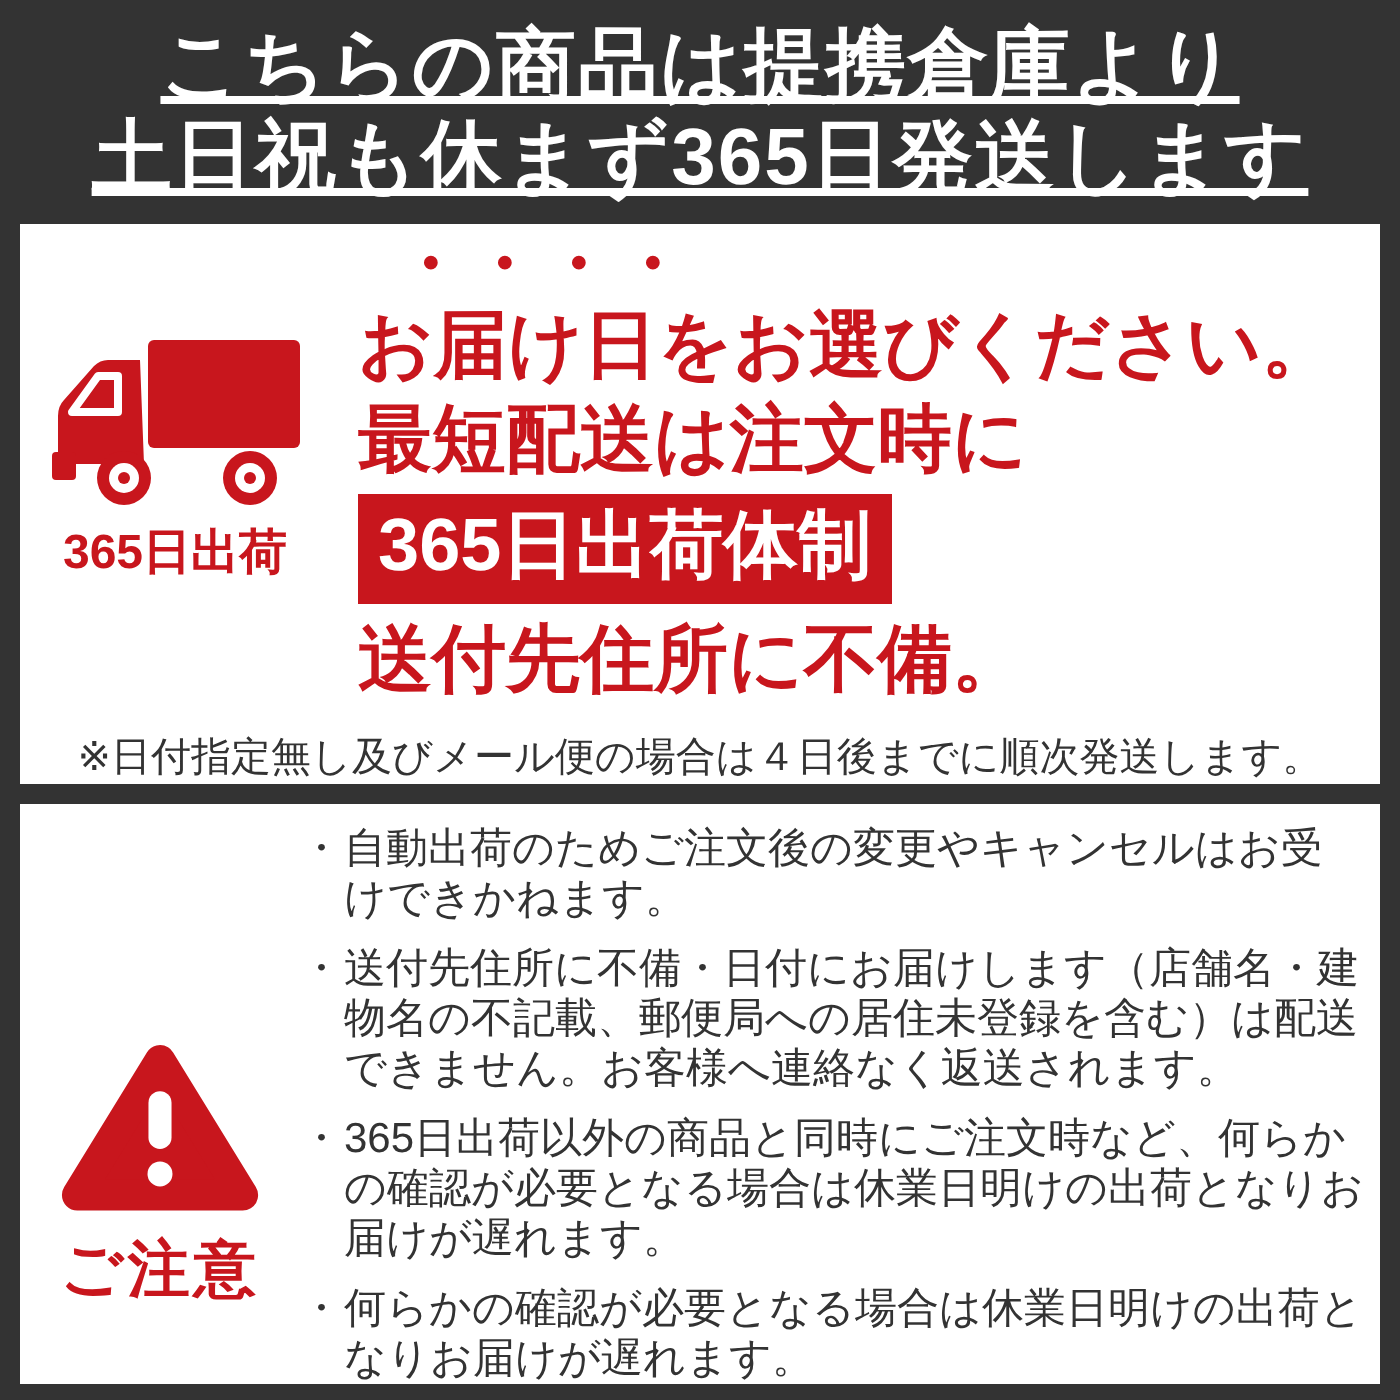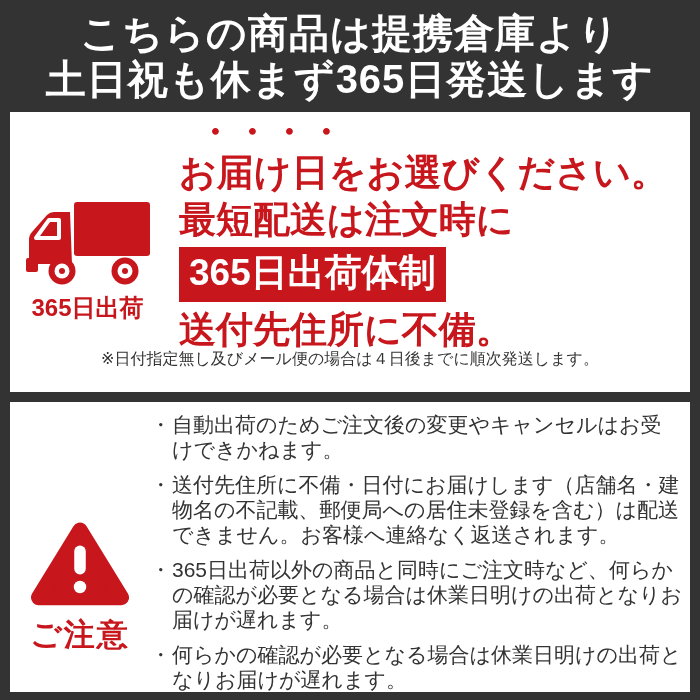--- a/index.html
+++ b/index.html
@@ -15,45 +15,45 @@
     font-family:"Liberation Sans","DejaVu Sans",sans-serif;
   }
   .canvas{
     position:relative;width:700px;height:700px;
     background:var(--background,#333);overflow:hidden;
   }
   
   .top-banner{
     height:112px;box-sizing:border-box;padding-top:10px;
     color:#fff;text-align:center;font-weight:700;
-    font-size:40px;line-height:46px;letter-spacing:1px;
+    font-size:40px;line-height:46px;letter-spacing:1px;text-decoration:underline;
   }
   
   .panel{background:var(--panel-white,#fff);margin:0 10px;box-sizing:border-box;}
   
   .shipping-panel{height:280px;position:relative;}
   .ship-row{display:flex;}
-  .ship-icon-col{width:155px;flex-shrink:0;padding-top:90px;text-align:center;}
+  .ship-icon-col{width:155px;flex-shrink:0;padding-top:58px;text-align:center;}
   .truck-label{
     color:var(--accent-red,#c8161d);font-size:24px;font-weight:700;margin-top:6px;
   }
   .ship-text-col{padding:13px 0 0 14px;color:var(--accent-red,#c8161d);}
   .em-dots{
     font-size:36px;line-height:14px;height:16px;margin:0 0 8px 18px;
     letter-spacing:1px;font-weight:700;overflow:visible;
   }
   .red-line{font-size:37px;font-weight:700;line-height:47px;white-space:nowrap;}
   .box-row{display:flex;align-items:center;gap:20px;margin:4px 0 4px 0;}
   .hl-box{
     background:var(--accent-red,#c8161d);color:#fff;
     padding:5px 10px 7px 10px;display:inline-block;line-height:1.15;
   }
   .ship-note{
-    position:absolute;left:0;right:0;bottom:20px;text-align:center;
-    color:var(--body-text,#333);font-size:16px;line-height:26px;
+    position:absolute;left:0;right:0;bottom:0;text-align:center;
+    color:var(--body-text,#333);font-size:20px;line-height:26px;
   }
   
   .caution-panel{height:290px;margin-top:10px;display:flex;}
   .caution-icon-col{width:140px;flex-shrink:0;padding-top:114px;text-align:center;}
   .caution-label{
     color:var(--accent-red,#c8161d);font-size:31px;font-weight:700;
     margin-top:8px;letter-spacing:2px;
   }
   .caution-list{
     list-style:none;margin:0;padding:10px 8px 0 0;flex:1;

